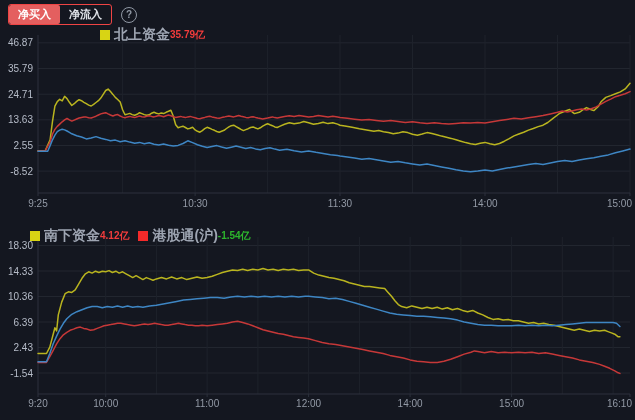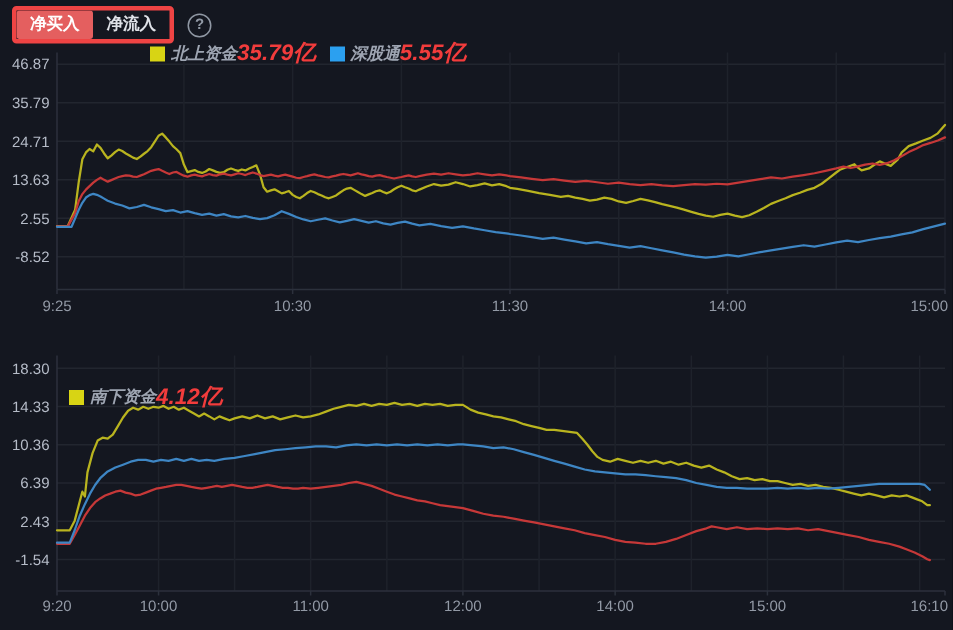--- a/index.html
+++ b/index.html
@@ -1,29 +1,29 @@
 <!DOCTYPE html>
 <html><head>
 <meta charset="utf-8">
 <style>
   html,body{margin:0;padding:0;background:#0d0f16;}
   .app{position:relative;width:635px;height:420px;background:#141720;overflow:hidden;
        font-family:"Liberation Sans","DejaVu Sans",sans-serif;}
   .header{position:absolute;left:8px;top:4px;display:flex;align-items:center;z-index:5;}
-  .tabs{display:inline-flex;border:3px solid #ef4444;border-radius:3px;overflow:hidden;}
+  .tabs{display:inline-flex;border:1px solid #ef4444;border-radius:3px;overflow:hidden;}
   .tab{font-family:inherit;font-size:11px;font-weight:700;line-height:14px;padding:2px 9px 3px;
        background:transparent;color:#dfe2e8;border:none;cursor:pointer;}
   .tab.active{background:#e45f5f;color:#ffffff;border-radius:2px;}
   .help{width:14px;height:14px;margin-left:9px;border:1px solid #9098a4;border-radius:50%;
         color:#9098a4;font-size:10px;font-weight:700;line-height:14px;text-align:center;cursor:pointer;}
   .legend{position:absolute;display:flex;gap:9px;z-index:4;white-space:nowrap;}
   .legend-item{display:flex;align-items:center;cursor:pointer;}
   .swatch{display:inline-block;width:10px;height:10px;margin-right:4px;}
-  .llabel{font-size:11px;font-weight:700;color:#9ea5b2;font-style:italic;}
-  .lvalue{font-size:15px;font-weight:700;font-style:italic;}
+  .llabel{font-size:14px;font-weight:700;color:#9ea5b2;}
+  .lvalue{font-size:10px;font-weight:700;}
   svg{position:absolute;left:0;top:0;}
   svg text{font-family:"Liberation Sans","DejaVu Sans",sans-serif;}
 </style>
 </head>
 <body>
 
 <div class="app">
   <svg id="chart-svg" width="635" height="420">
       <g>
         <line x1="38" x2="630" y1="42.8" y2="42.8" stroke="#22262f" stroke-width="1"></line>
@@ -115,26 +115,26 @@
     </div>
     <div class="help">?</div>
   </div>
 
   <div id="legend-0" class="legend" style="left: 100px; top: 26px;">
       <div class="legend-item">
         <span class="swatch" style="background: rgb(216, 212, 20);"></span>
         <span class="llabel">北上资金</span>
         <span class="lvalue" style="color: rgb(242, 60, 60);">35.79亿</span>
       </div>
-      <div class="legend-item">
-        <span class="swatch" style="background: rgb(43, 160, 240);"></span>
-        <span class="llabel">深股通</span>
-        <span class="lvalue" style="color: rgb(242, 60, 60);">5.55亿</span>
-      </div>
     </div>
-  <div id="legend-1" class="legend" style="left: 46px; top: 227px; margin-top: 28px;">
+  <div id="legend-1" class="legend" style="left: 30px; top: 227px;">
       <div class="legend-item">
         <span class="swatch" style="background: rgb(216, 212, 20);"></span>
         <span class="llabel">南下资金</span>
         <span class="lvalue" style="color: rgb(242, 60, 60);">4.12亿</span>
       </div>
+      <div class="legend-item">
+        <span class="swatch" style="background: rgb(245, 42, 42);"></span>
+        <span class="llabel">港股通(沪)</span>
+        <span class="lvalue" style="color: rgb(45, 181, 45);">-1.54亿</span>
+      </div>
     </div>
 </div>
 
 </body></html>

